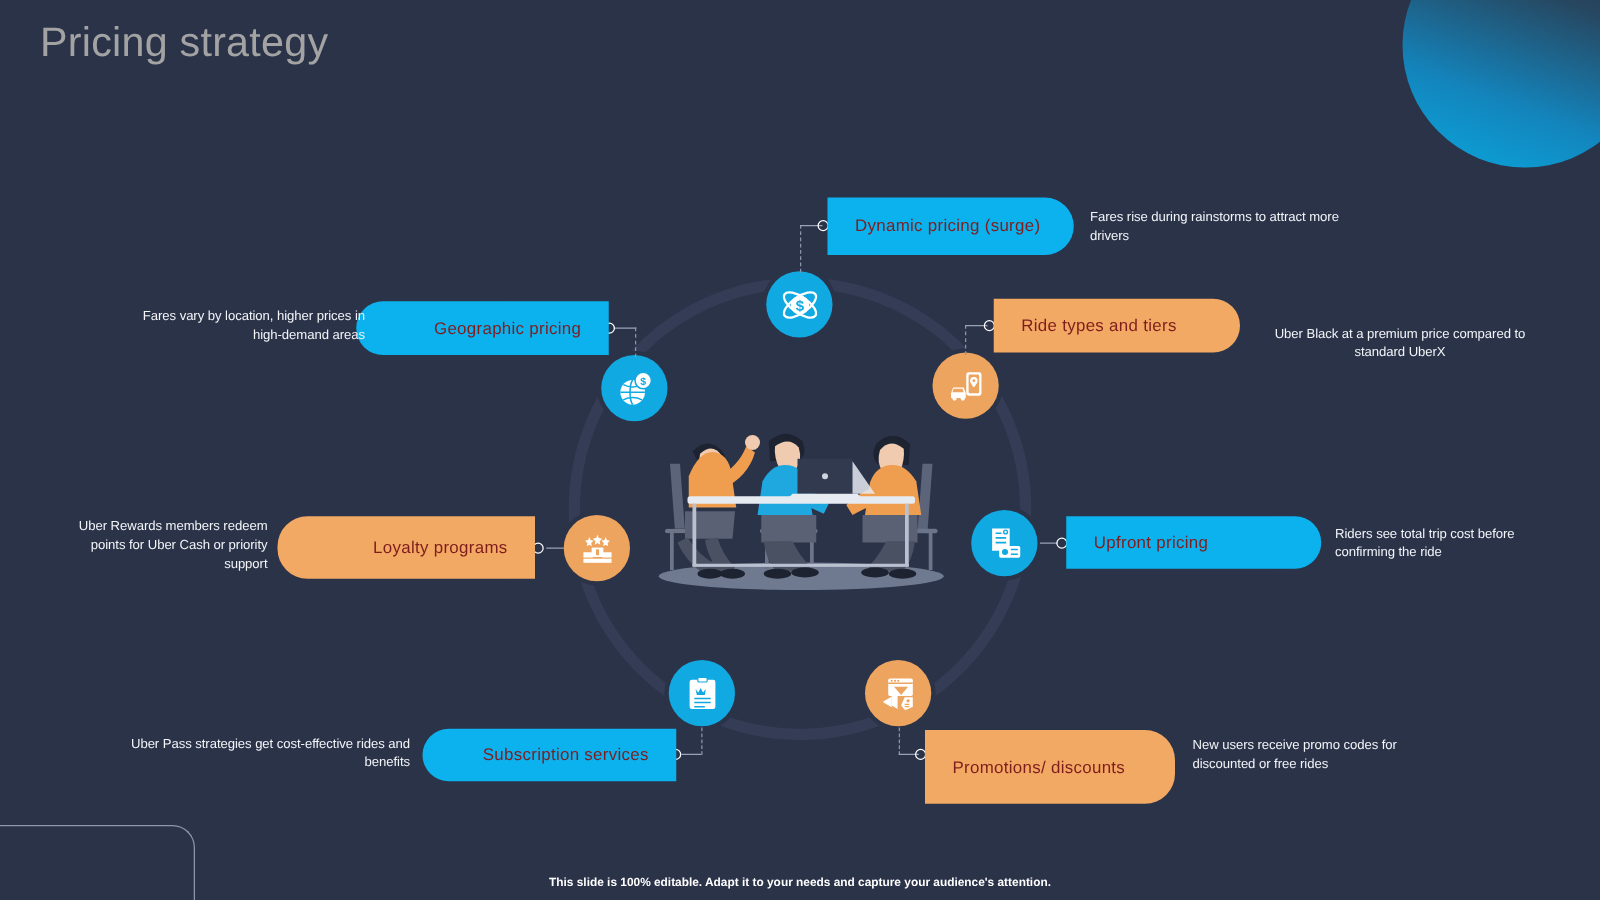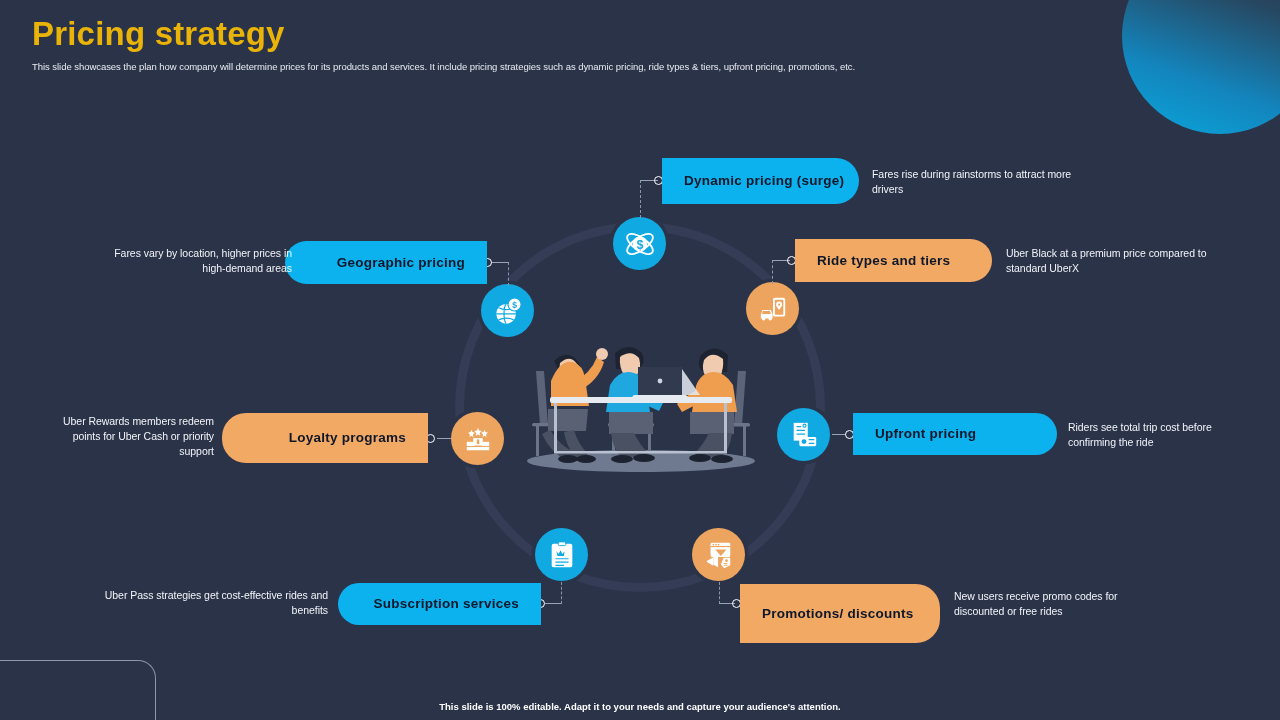--- a/index.html
+++ b/index.html
@@ -20,21 +20,21 @@
   }
   .deco-corner {
     position:absolute; left:-60px; bottom:-40px;
     width:216px; height:100px;
     border:1.4px solid #8e97ad; border-radius:0 18px 0 0;
     border-left:none; border-bottom:none;
   }
 
   
   .header { position:absolute; left:32px; top:14px; width:1100px; }
-  .title { font-size:33px; font-weight:700; letter-spacing:.2px; color:#eab308; line-height:1.2; }
+  .title { font-size:33px; font-weight:400; letter-spacing:.2px; color:#a3a3a3; line-height:1.2; }
   .subtitle { font-size:9.5px; color:#e9ebf1; margin-top:7px; letter-spacing:-.05px; }
 
   
   .ring {
     position:absolute; left:455px; top:222px;
     width:370px; height:370px; border-radius:50%;
     border:9px solid #343d55;
   }
   .illus { position:absolute; left:510px; top:335px; width:262px; height:140px; }
 
@@ -43,21 +43,21 @@
   .icon-circle {
     position:absolute; border-radius:50%;
     display:flex; align-items:center; justify-content:center;
     box-shadow:0 0 0 3.5px #2b3349;
   }
   .icon-circle.blue { background:#11a9e2; }
   .icon-circle.orange { background:#eda45e; }
 
   .pill {
     position:absolute; display:flex; align-items:center;
-    font-size:13.5px; font-weight:bold; letter-spacing:.25px; color:#0f172a;
+    font-size:13.5px; font-weight:normal; letter-spacing:.25px; color:#7f1d1d;
     line-height:1.18;
   }
   .pill.blue { background:#0cb2ee; }
   .pill.orange { background:#f2a964; }
   .pill.round-right { border-radius:0 24px 24px 0; padding-left:22px; }
   .pill.round-left  { border-radius:24px 0 0 24px; padding-right:22px; justify-content:flex-end; text-align:right; }
 
   .desc { position:absolute; font-size:10.5px; line-height:1.45; color:#f2f4f8; letter-spacing:-.05px; }
   .desc.right-al { text-align:right; }
 
@@ -77,21 +77,20 @@
 </head>
 <body>
 
 <div class="slide">
 
   <div class="deco-circle"></div>
   <div class="deco-corner"></div>
 
   <div class="header">
     <div class="title">Pricing strategy</div>
-    <div class="subtitle">This slide showcases the plan how company will determine prices for its products and services. It include pricing strategies such as dynamic pricing, ride types &amp; tiers, upfront pricing, promotions, etc.</div>
   </div>
 
   <div class="ring"></div>
 
   <svg class="illus" viewBox="0 0 262 140">
     <ellipse cx="131" cy="126" rx="114" ry="11" fill="#6f798f"></ellipse>
 
     <path d="M26 36 h8 l4 54 h-8z" fill="#5b6478"></path>
     <rect x="22" y="88" width="44" height="3.5" rx="1.5" fill="#6b melt"></rect>
     <rect x="22" y="88" width="44" height="3.5" rx="1.5" fill="#6b7489"></rect>
@@ -177,21 +176,21 @@
         <circle cx="13" cy="26.5" r="1.8" fill="#fff"></circle>
         <path d="M5.2 18.2 h7.6 l1 3 h-9.6z" fill="#eda45e"></path>
       </svg>
     </div>
     <div class="conn-dashv" style="left:772px; top:260px; height:24px;"></div>
     <div class="conn-line" style="left:772px; top:260px; width:18px;"></div>
     <div class="conn-dot" style="left:787px; top:256px;"></div>
     <div class="pill orange round-right" style="left:795px; top:239px; width:197px; height:43px;">
       <span>Ride types and tiers</span>
     </div>
-    <div class="desc" style="left:1006px; top:246px; width:228px;">Uber Black at a premium price compared to standard UberX</div>
+    <div class="desc" style="left:1006px; top:260px; width:228px;text-align:center;">Uber Black at a premium price compared to standard UberX</div>
   </div>
 
   <div class="node">
     <div class="icon-circle blue" style="left:481px; top:284px; width:53px; height:53px;">
       <svg width="30" height="30" viewBox="0 0 32 32" fill="none">
         <circle cx="14" cy="19" r="10.5" fill="#fff"></circle>
         <path d="M14 8.5 c-3 4 -3 17 0 21 M3.5 19 h21 M6 12.5 q8 4 16 0 M6 25.5 q8 -4 16 0" stroke="#11a9e2" stroke-width="1.3" fill="none"></path>
         <circle cx="23" cy="9" r="7" fill="#fff" stroke="#11a9e2" stroke-width="1.3"></circle>
         <text x="23" y="13" font-size="9" font-weight="bold" text-anchor="middle" fill="#11a9e2" font-family="Liberation Sans, sans-serif">$</text>
       </svg>

